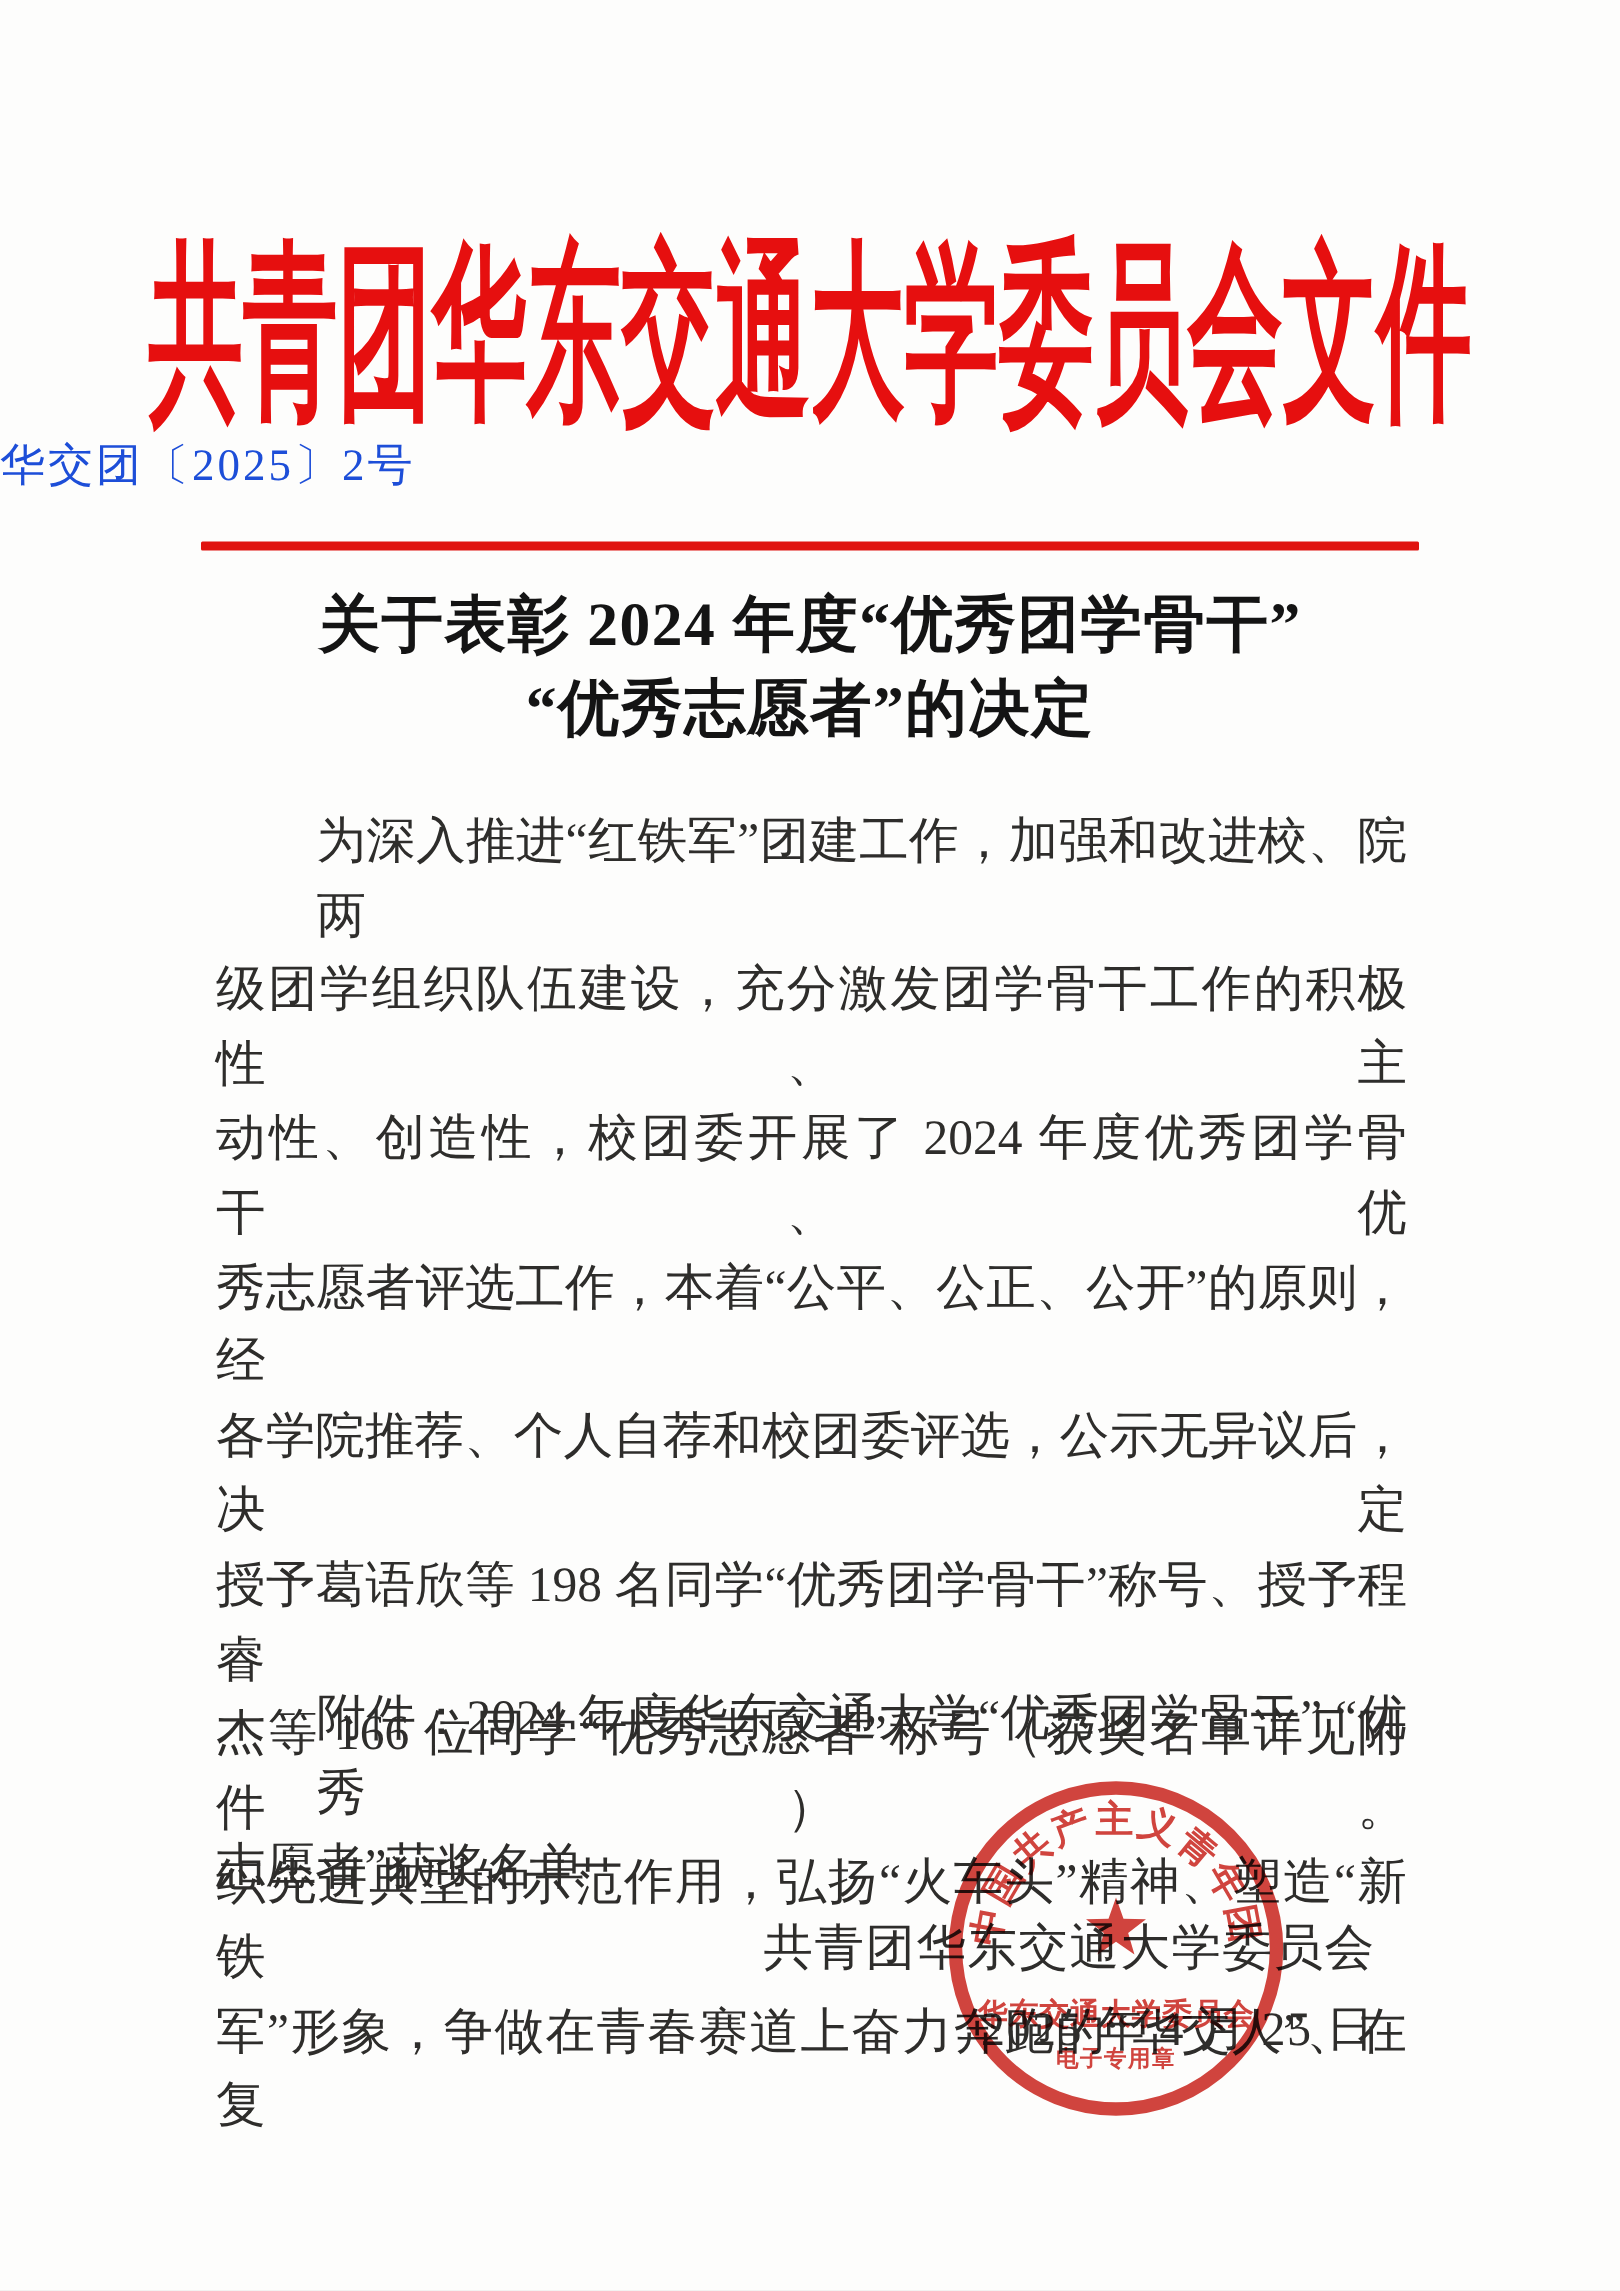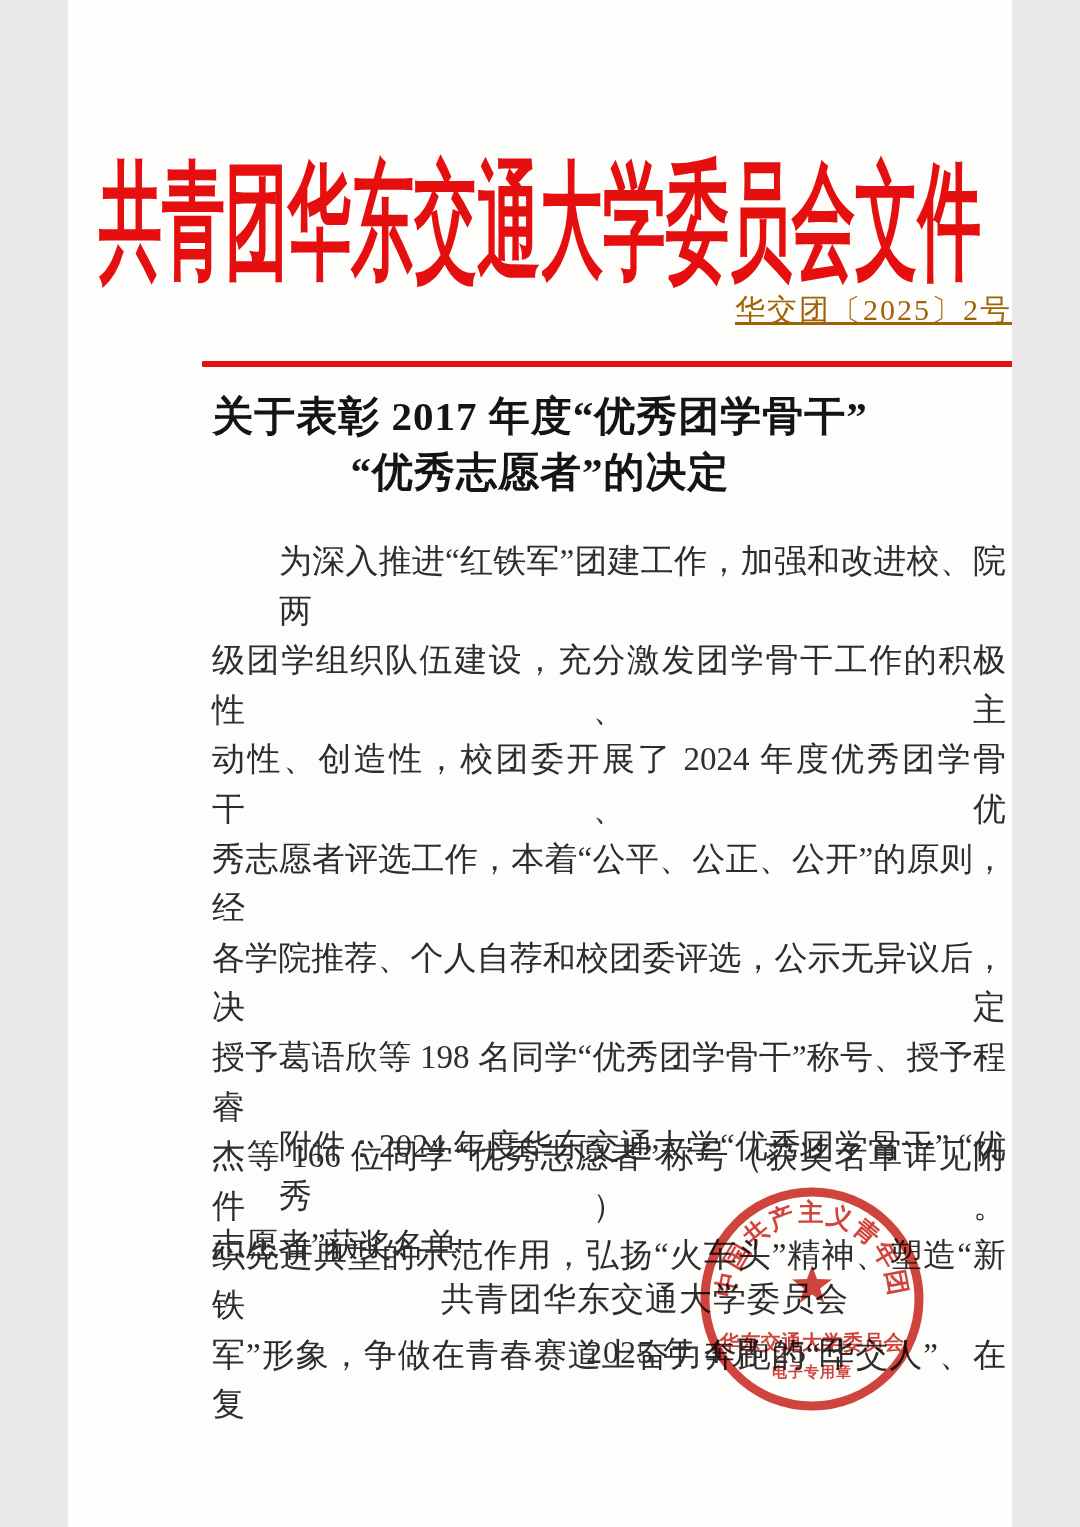--- a/index.html
+++ b/index.html
@@ -1,31 +1,31 @@
 <!DOCTYPE html>
 <html><head>
 <meta charset="utf-8">
 <style>
   html,body{margin:0;padding:0;background:#e9e9e9;}
   .page{
-    position:relative;width:944px;height:1527px;margin:0 auto;
+    position:relative;width:1080px;height:1527px;margin:0 auto;
     background:#fdfdfc;overflow:hidden;
     font-family:"Liberation Serif","DejaVu Serif",serif;
   }
   
   .masthead{
     position:absolute;top:136px;left:0;right:0;
     text-align:center;color:#e60f0f;font-weight:bold;
     font-size:63px;letter-spacing:0px;white-space:nowrap;
     transform:scaleY(2.02);transform-origin:center top;
     font-family:"Liberation Serif","DejaVu Serif",serif;
   }
   .doc-number{
     position:absolute;top:290px;left:0;right:0;
-    text-align:right;color:#a16207;font-size:30px;letter-spacing:2px;text-decoration:underline;
+    text-align:left;color:#1d4ed8;font-size:30px;letter-spacing:2px;
   }
   .red-rule{
     position:absolute;top:361px;left:134px;width:812px;height:6px;
     background:#e01410;border-radius:1px;
   }
   .doc-title{
     position:absolute;top:388px;left:0;right:0;
     text-align:center;color:#141414;font-weight:bold;
     font-size:41px;line-height:56px;letter-spacing:1px;
   }
@@ -65,21 +65,21 @@
 
 <div class="page">
 
   <div class="masthead">共青团华东交通大学委员会文件</div>
 
   <div class="doc-number">华交团〔2025〕2号</div>
 
   <div class="red-rule"></div>
 
   <div class="doc-title">
-    <div>关于表彰 2017 年度“优秀团学骨干”</div>
+    <div>关于表彰 2024 年度“优秀团学骨干”</div>
     <div>“优秀志愿者”的决定</div>
   </div>
 
   <div class="body-block">
     <div class="tline fill indent">为深入推进“红铁军”团建工作，加强和改进校、院两</div>
     <div class="tline fill">级团学组织队伍建设，充分激发团学骨干工作的积极性、主</div>
     <div class="tline fill">动性、创造性，校团委开展了 2024 年度优秀团学骨干、优</div>
     <div class="tline fill">秀志愿者评选工作，本着“公平、公正、公开”的原则，经</div>
     <div class="tline fill">各学院推荐、个人自荐和校团委评选，公示无异议后，决定</div>
     <div class="tline fill">授予葛语欣等 198 名同学“优秀团学骨干”称号、授予程睿</div>

